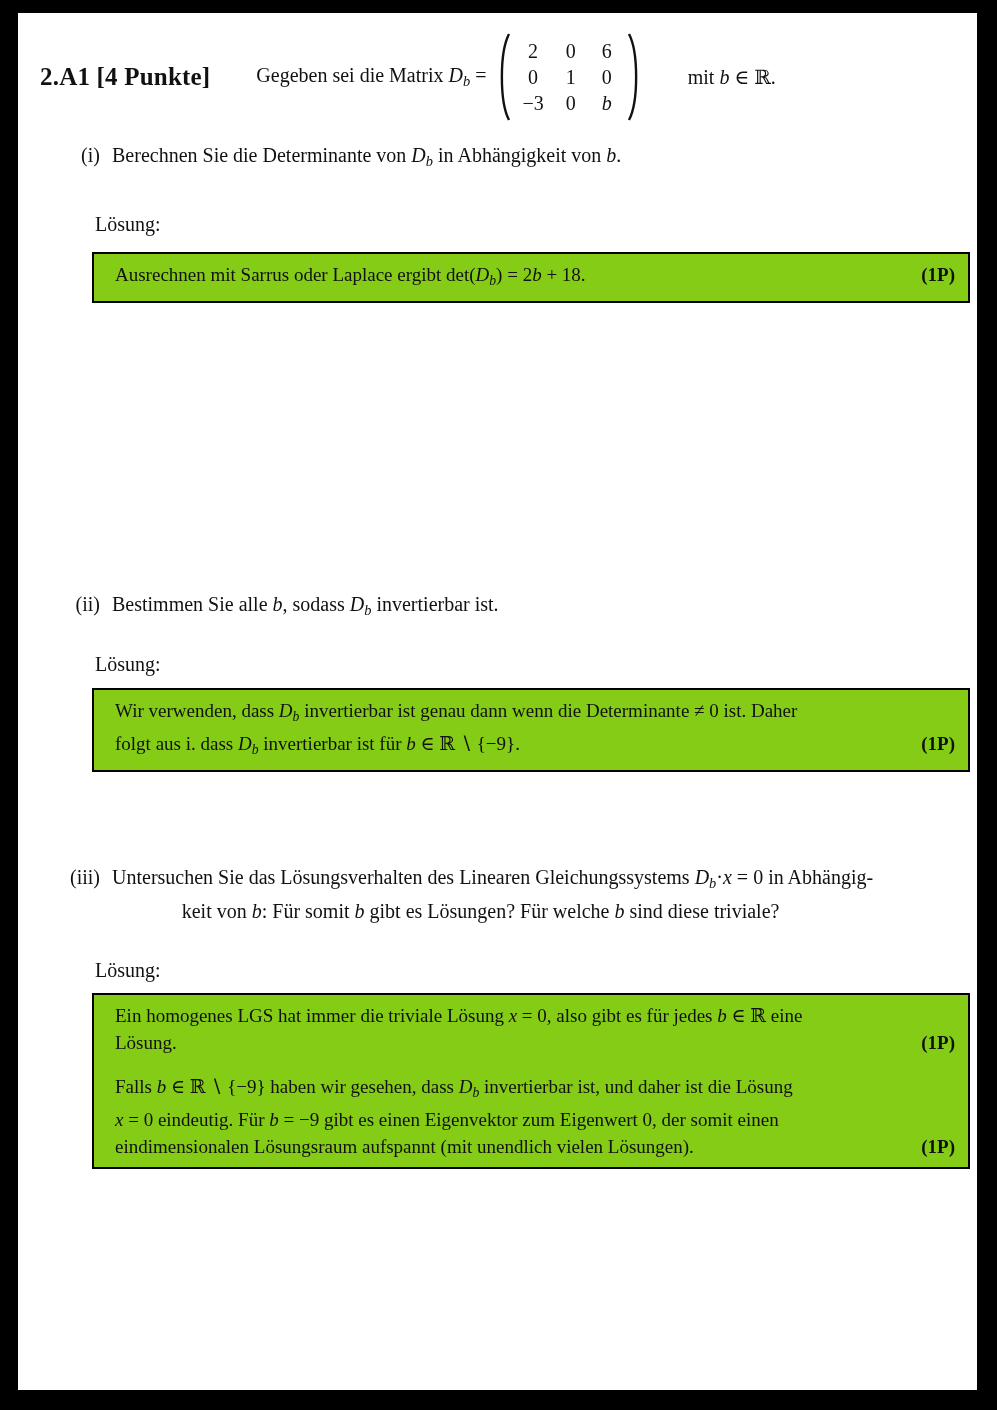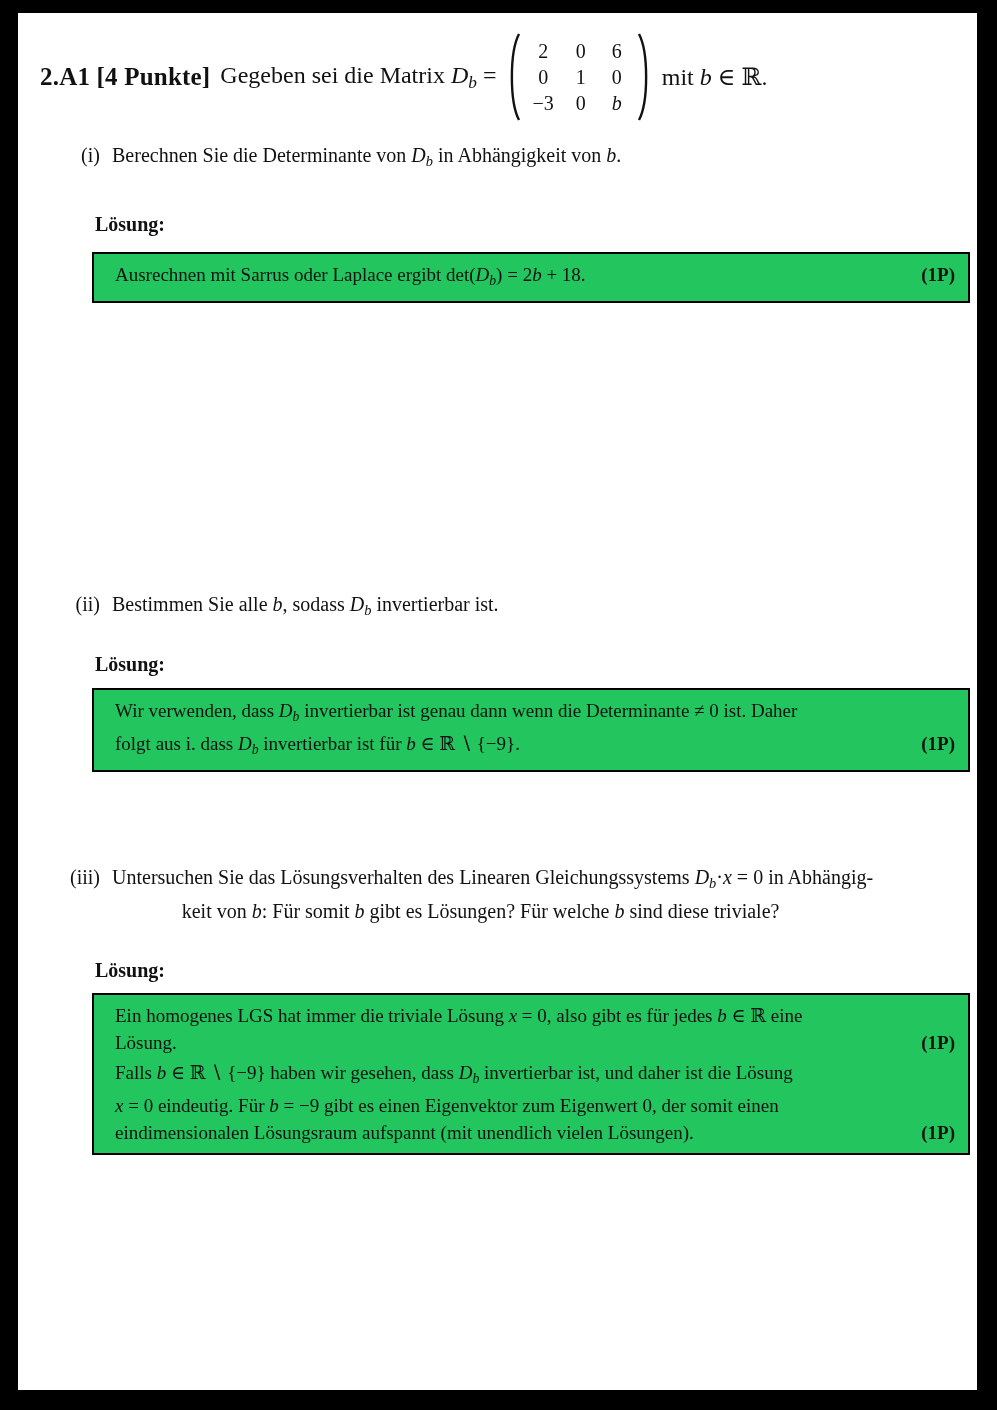--- a/index.html
+++ b/index.html
@@ -9,46 +9,46 @@
   }
   .page{
     position:absolute;left:18px;top:13px;width:959px;height:1377px;background:#ffffff;
   }
   
   .header{
     position:absolute;top:16px;left:22px;height:96px;
     display:flex;align-items:center;gap:10px;font-size:20px;white-space:nowrap;
   }
   .prob-num{font-weight:bold;font-size:25px;letter-spacing:.2px;}
-  .htext{font-size:24px;}
+  .htext{font-size:20px;margin-left:36px;}
   .matrix-wrap{display:flex;align-items:center;gap:4px;}
   .mgrid{
     display:grid;grid-template-columns:repeat(3,auto);column-gap:18px;
     justify-items:center;align-items:center;font-size:20px;line-height:26px;padding:0 6px;
   }
   .mcell{min-width:18px;text-align:center;}
   .paren-svg{display:block;}
   
   .mi{font-style:italic;}
   .sub{font-size:.72em;vertical-align:-0.28em;}
   
   .part{position:absolute;left:30px;display:flex;font-size:20px;line-height:28px;}
   .plabel{width:52px;text-align:right;margin-right:12px;flex:none;}
   .ptext .tline{display:flex;white-space:nowrap;justify-content:center;}
   .outdent-cont .tline + .tline{margin-left:-24px;}
   
-  .sol-label{position:absolute;left:77px;font-weight:bold;font-size:20px;}
+  .sol-label{position:absolute;left:77px;font-weight:normal;font-size:20px;}
   
   .sbox{
     position:absolute;left:74px;width:878px;box-sizing:border-box;
     border:2px solid #000;padding:7px 13px 7px 21px;
-    font-size:19px;line-height:27px;background:#22c55e;
+    font-size:19px;line-height:27px;background:#84cc16;
   }
   .sbox .tline{display:flex;justify-content:space-between;white-space:nowrap;}
-  .sbox .tline:nth-child(3){margin-top:3px;}
+  .sbox .tline:nth-child(3){margin-top:17px;}
   .points{font-weight:bold;margin-left:4px;}
   
   .footer{
     position:absolute;left:17px;right:37px;top:1404px;
     display:flex;justify-content:space-between;font-size:29px;line-height:34px;
   }
 </style>
 </head>
 <body>
 

